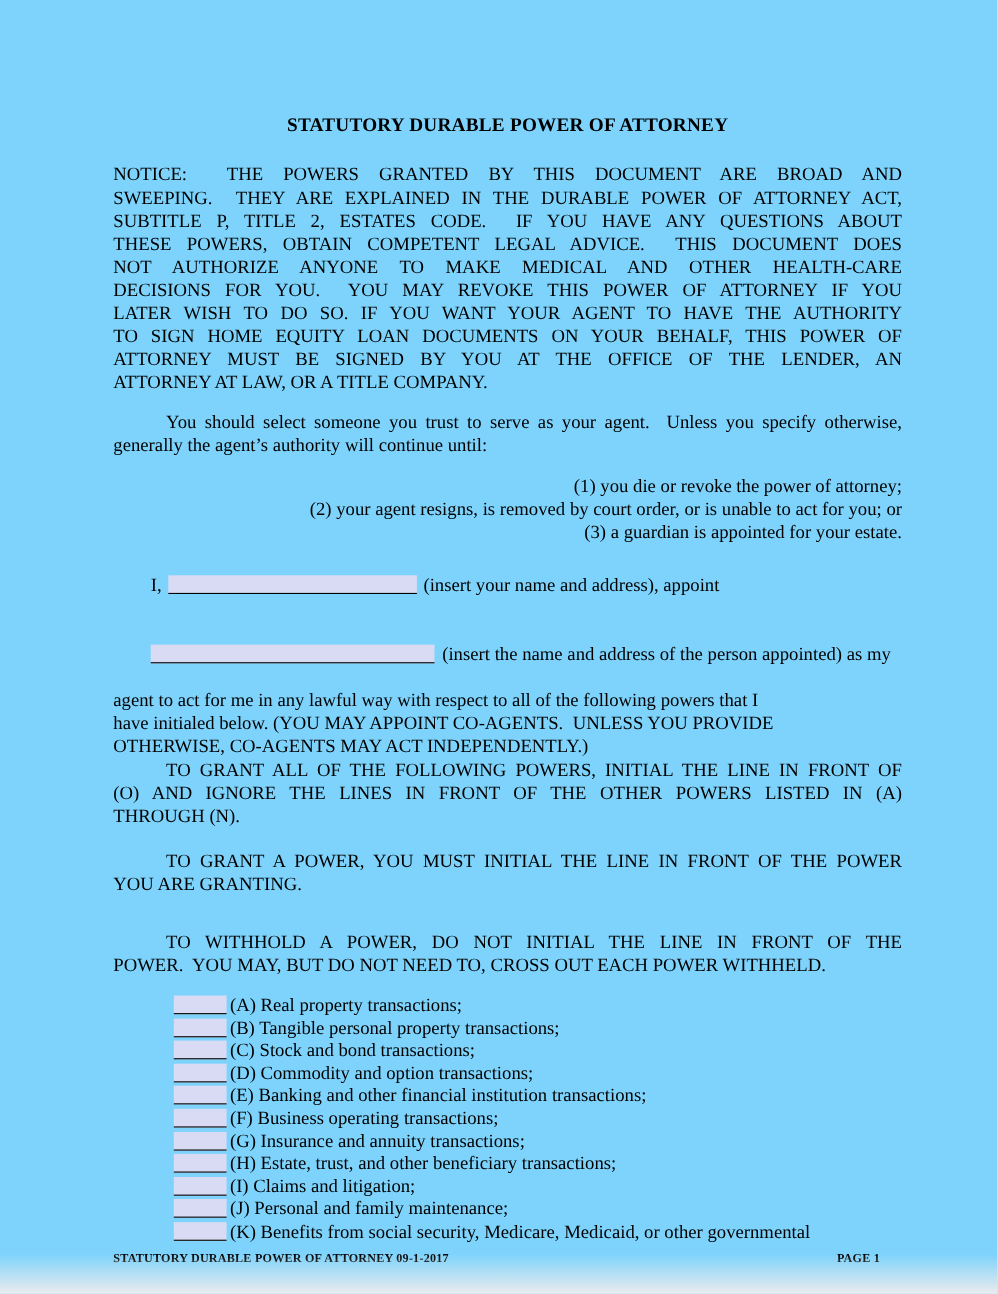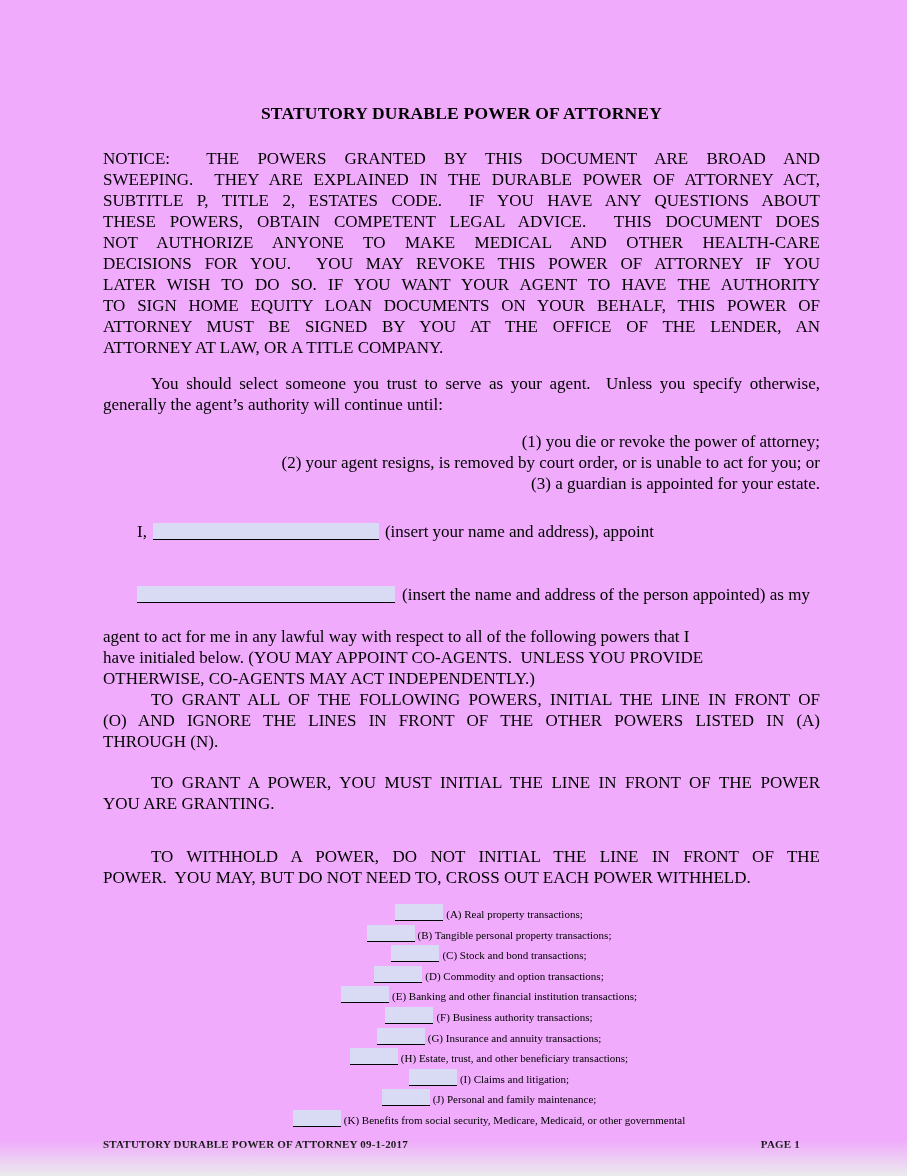--- a/index.html
+++ b/index.html
@@ -1,18 +1,18 @@
 <!DOCTYPE html>
 <html><head>
 <meta charset="utf-8">
 <style>
   html, body { margin: 0; padding: 0; background: #ffffff; }
   .page {
     width: 907px; height: 1176px;
-    background: #f0abfc;
+    background: #7dd3fc;
     position: relative;
     overflow: hidden;
     font-family: "Liberation Serif", serif;
     color: #000000;
   }
   .content { padding: 103px 87px 0 103px; }
 
   .doc-title {
     text-align: center;
     font-weight: bold;
@@ -32,21 +32,21 @@
     background: #d8dbf3;
     border-bottom: 1.4px solid #000000;
     height: 16px;
     vertical-align: -3px;
   }
   .blank-principal { width: 226px; margin-left: 6px; margin-right: 6px; }
   .blank-agent     { width: 258px; margin-right: 7px; }
   .blank-initial   { width: 48px;  margin-right: 3px; }
 
   .powers { margin-top: 16px; }
-  .powers .row { padding-left: 55px; line-height: 20.6px; font-size: 11px; text-align: center; }
+  .powers .row { padding-left: 55px; line-height: 20.6px; font-size: 17px; }
 
   .footer {
     display: flex;
     justify-content: space-between;
     align-items: baseline;
     font-weight: bold;
     font-size: 11px;
     letter-spacing: 0.2px;
     margin-top: 7px;
     padding-right: 20px;
@@ -129,21 +129,21 @@
       <div class="row">
         <span class="blank blank-initial"></span><span>(C) Stock and bond transactions;</span>
       </div>
       <div class="row">
         <span class="blank blank-initial"></span><span>(D) Commodity and option transactions;</span>
       </div>
       <div class="row">
         <span class="blank blank-initial"></span><span>(E) Banking and other financial institution transactions;</span>
       </div>
       <div class="row">
-        <span class="blank blank-initial"></span><span>(F) Business authority transactions;</span>
+        <span class="blank blank-initial"></span><span>(F) Business operating transactions;</span>
       </div>
       <div class="row">
         <span class="blank blank-initial"></span><span>(G) Insurance and annuity transactions;</span>
       </div>
       <div class="row">
         <span class="blank blank-initial"></span><span>(H) Estate, trust, and other beneficiary transactions;</span>
       </div>
       <div class="row">
         <span class="blank blank-initial"></span><span>(I) Claims and litigation;</span>
       </div>

